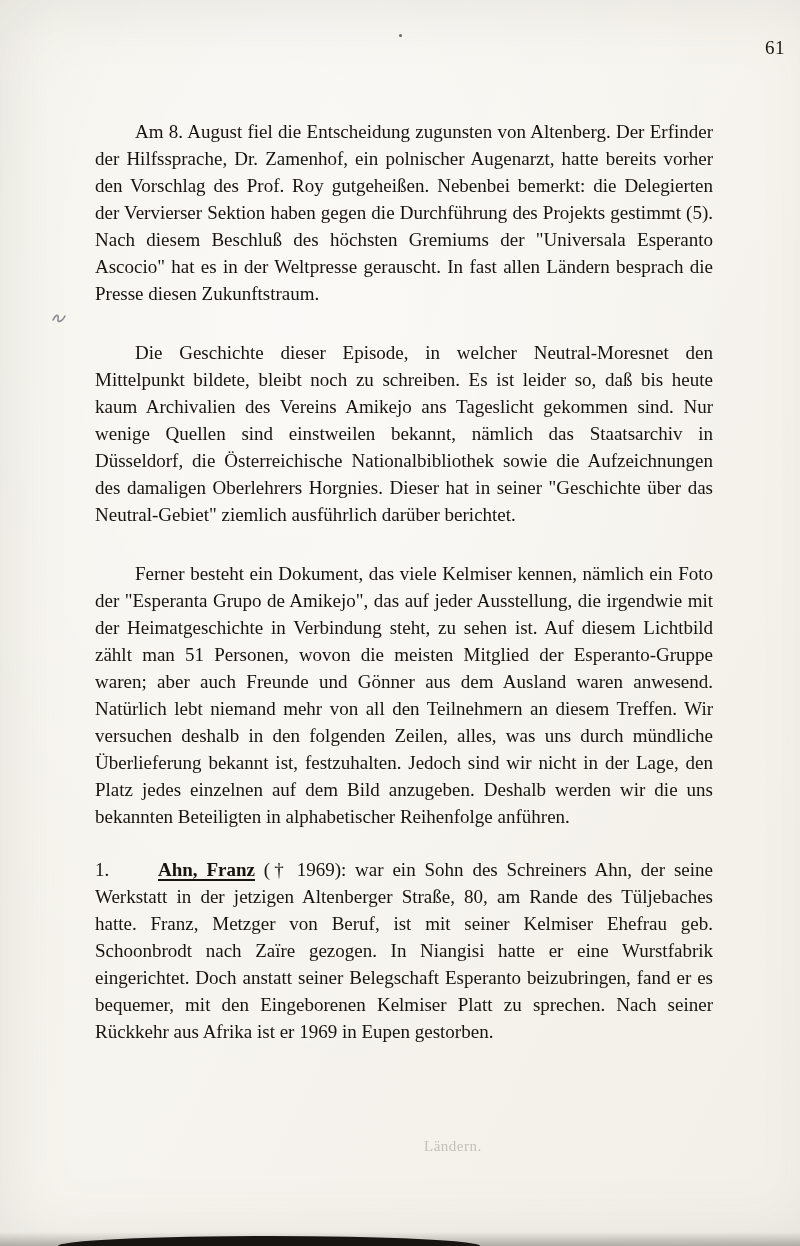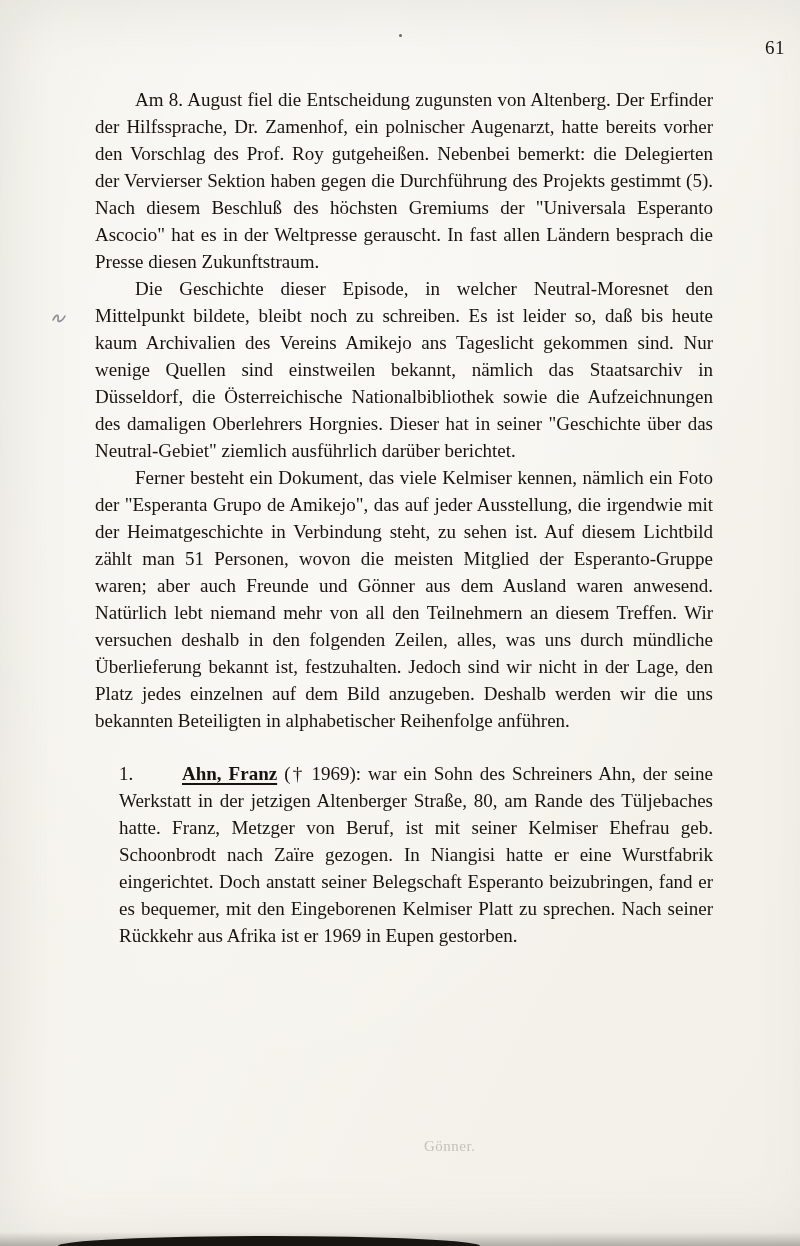--- a/index.html
+++ b/index.html
@@ -44,24 +44,24 @@
     font-size: 19px;
     line-height: 27px;
     text-align: justify;
     text-justify: inter-word;
   }
   .para {
     margin: 0;
   }
   .indent {
     text-indent: 40px;
+    margin-top: 32px;
   }
   .list {
     margin-top: 26px;
-    margin-left: 24px;
   }
   .num {
     display: inline-block;
     width: 63px;
   }
   .entry-name {
     font-weight: 700;
     text-decoration: underline;
     text-decoration-thickness: 1.5px;
     text-underline-offset: 3px;
@@ -122,18 +122,18 @@
 
     <div class="list">
 
       <p class="para"><span class="num">1.</span><span class="entry-name">Ahn, Franz</span><span> († 1969): war ein Sohn des Schreiners Ahn, der seine Werkstatt in der jetzigen Altenberger Straße, 80, am Rande des Tüljebaches hatte. Franz, Metzger von Beruf, ist mit seiner Kelmiser Ehefrau geb. Schoonbrodt nach Zaïre gezogen. In Niangisi hatte er eine Wurstfabrik eingerichtet. Doch anstatt seiner Belegschaft Esperanto beizubringen, fand er es bequemer, mit den Eingeborenen Kelmiser Platt zu sprechen. Nach seiner Rückkehr aus Afrika ist er 1969 in Eupen gestorben.</span></p>
 
 
     </div>
 
   </div>
 
-  <div class="showthrough">Gönner.</div>
+  <div class="showthrough">Ländern.</div>
 
   <div class="scan-bottom-band"></div>
   <div class="scan-bottom-black"></div>
 
 </div>
 
 </body></html>

